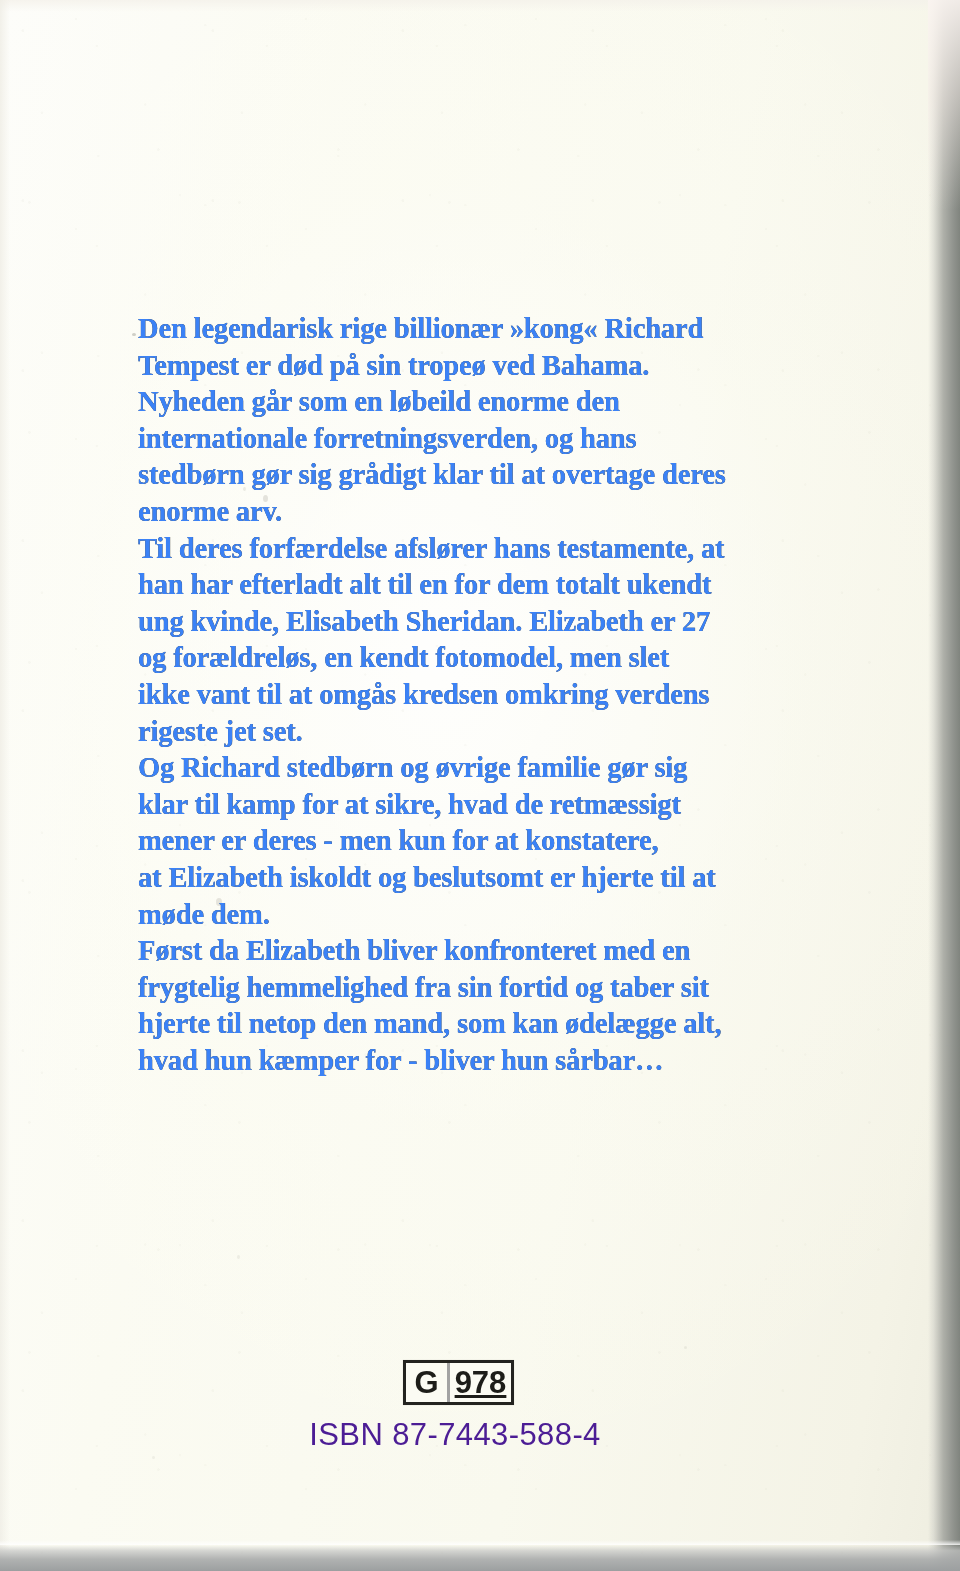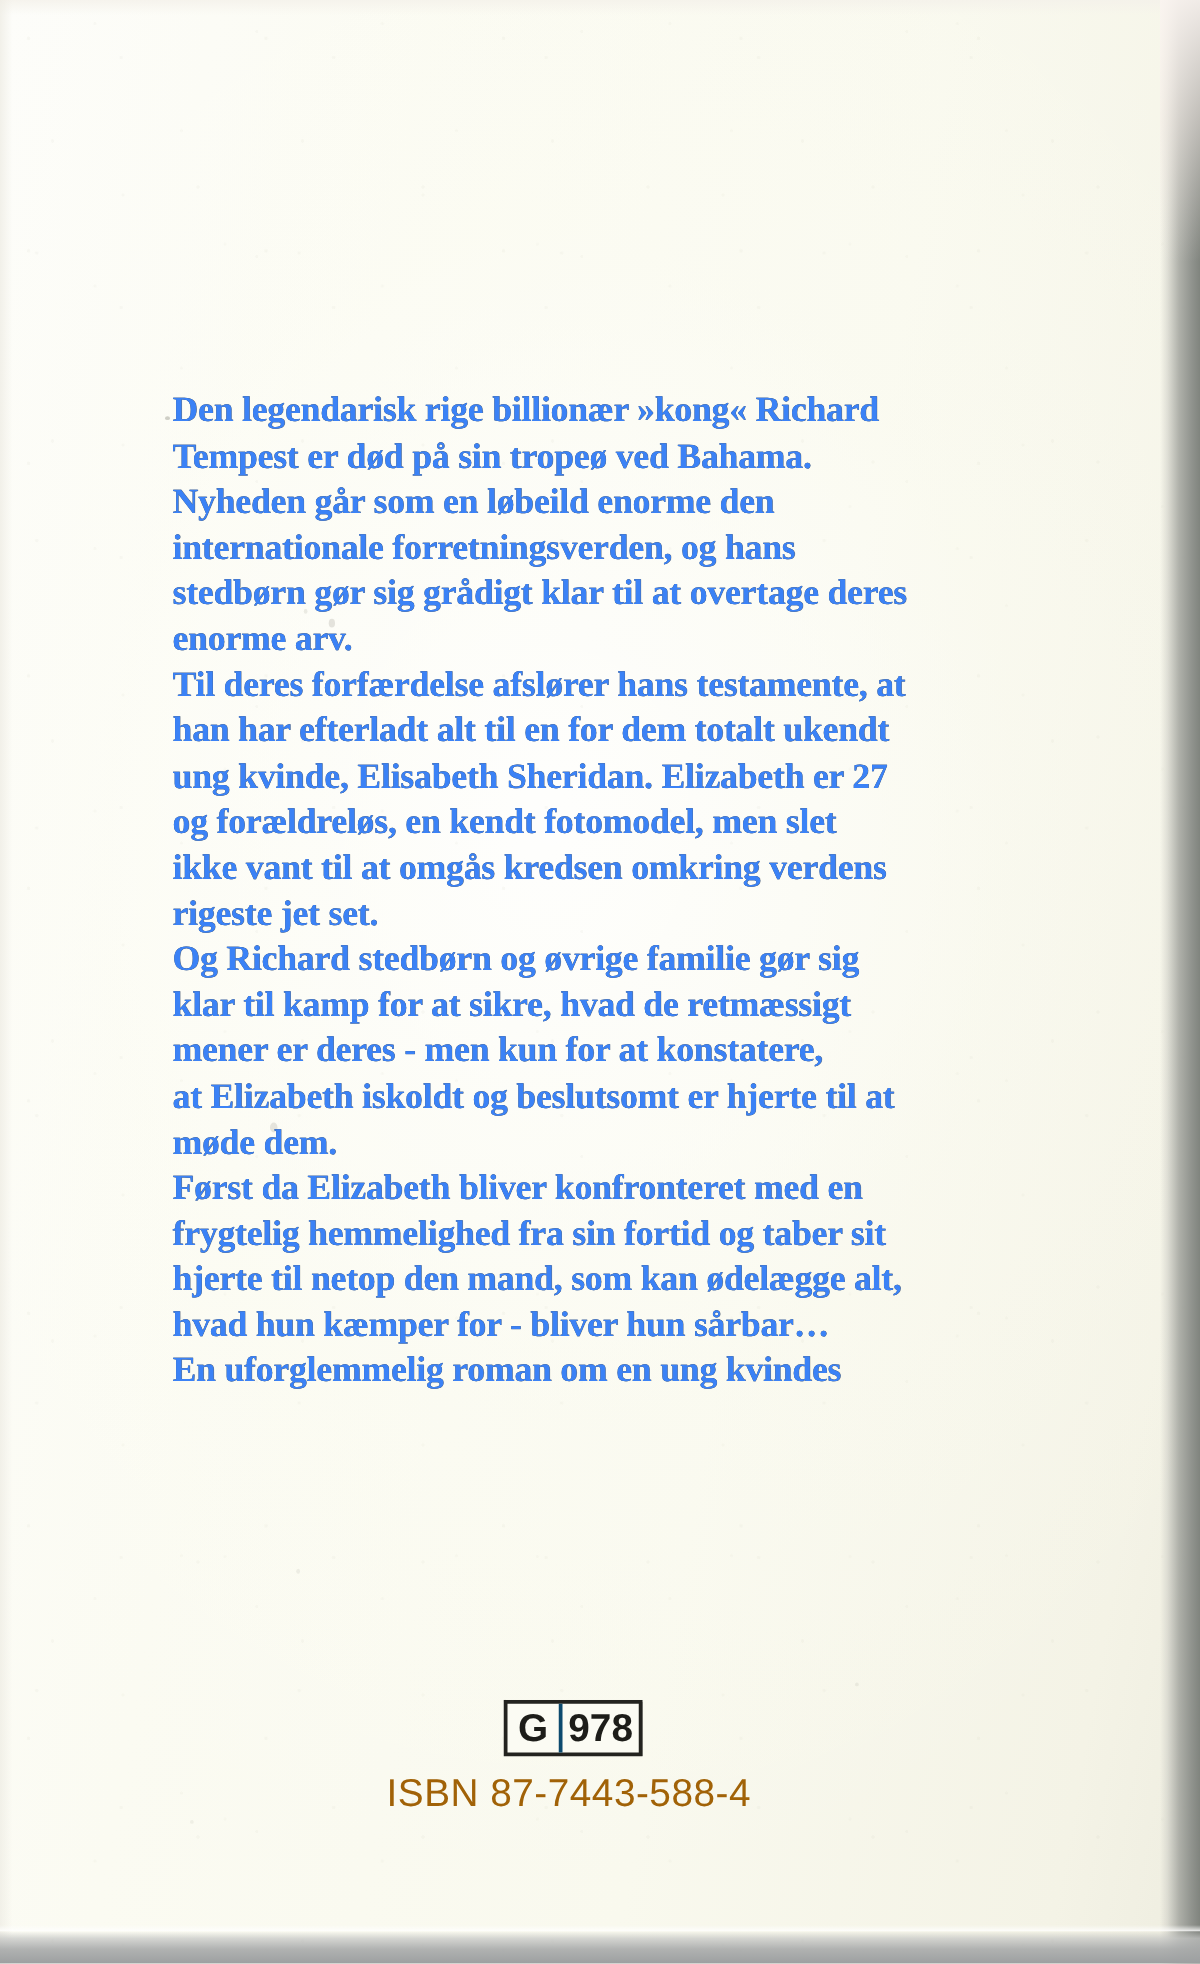--- a/index.html
+++ b/index.html
@@ -154,34 +154,35 @@
     font-family: "Liberation Sans", "DejaVu Sans", sans-serif;
     font-weight: 700;
     font-size: 31px;
     line-height: 1;
     color: #1d1d19;
     letter-spacing: 0px;
   }
   .logo-box .cell-letter { width: 41px; }
   .logo-box .cell-number {
     width: 61px;
-    border-left: 3px solid #0c4a6e;
+    border-left: 3px solid #a3a3a3;
+    text-decoration: underline;
   }
 
   .isbn {
     position: absolute;
     left: 0;
     top: 1417px;
     width: 910px;
     text-align: center;
     font-family: "Liberation Sans", "DejaVu Sans", sans-serif;
     font-weight: 400;
     font-size: 31px;
     letter-spacing: 0.4px;
-    color: #a16207;
+    color: #4c1d95;
     white-space: pre;
   }
 
   
   .speck { position: absolute; background: rgba(90,88,74,0.28); border-radius: 50%; }
 </style>
 </head>
 <body>
 
 <div id="page">
@@ -221,21 +222,20 @@
     <span class="ln">rigeste jet set.</span>
     <span class="ln">Og Richard stedbørn og øvrige familie gør sig</span>
     <span class="ln">klar til kamp for at sikre, hvad de retmæssigt</span>
     <span class="ln">mener er deres - men kun for at konstatere,</span>
     <span class="ln">at Elizabeth iskoldt og beslutsomt er hjerte til at</span>
     <span class="ln">møde dem.</span>
     <span class="ln">Først da Elizabeth bliver konfronteret med en</span>
     <span class="ln">frygtelig hemmelighed fra sin fortid og taber sit</span>
     <span class="ln">hjerte til netop den mand, som kan ødelægge alt,</span>
     <span class="ln">hvad hun kæmper for - bliver hun sårbar…</span>
-    <span class="ln">En uforglemmelig roman om en ung kvindes</span>
   </div>
 
   <div class="logo-box">
     <span class="cell cell-letter">G</span>
     <span class="cell cell-number">978</span>
   </div>
 
   <div class="isbn">ISBN 87-7443-588-4</div>
 
 </div>

